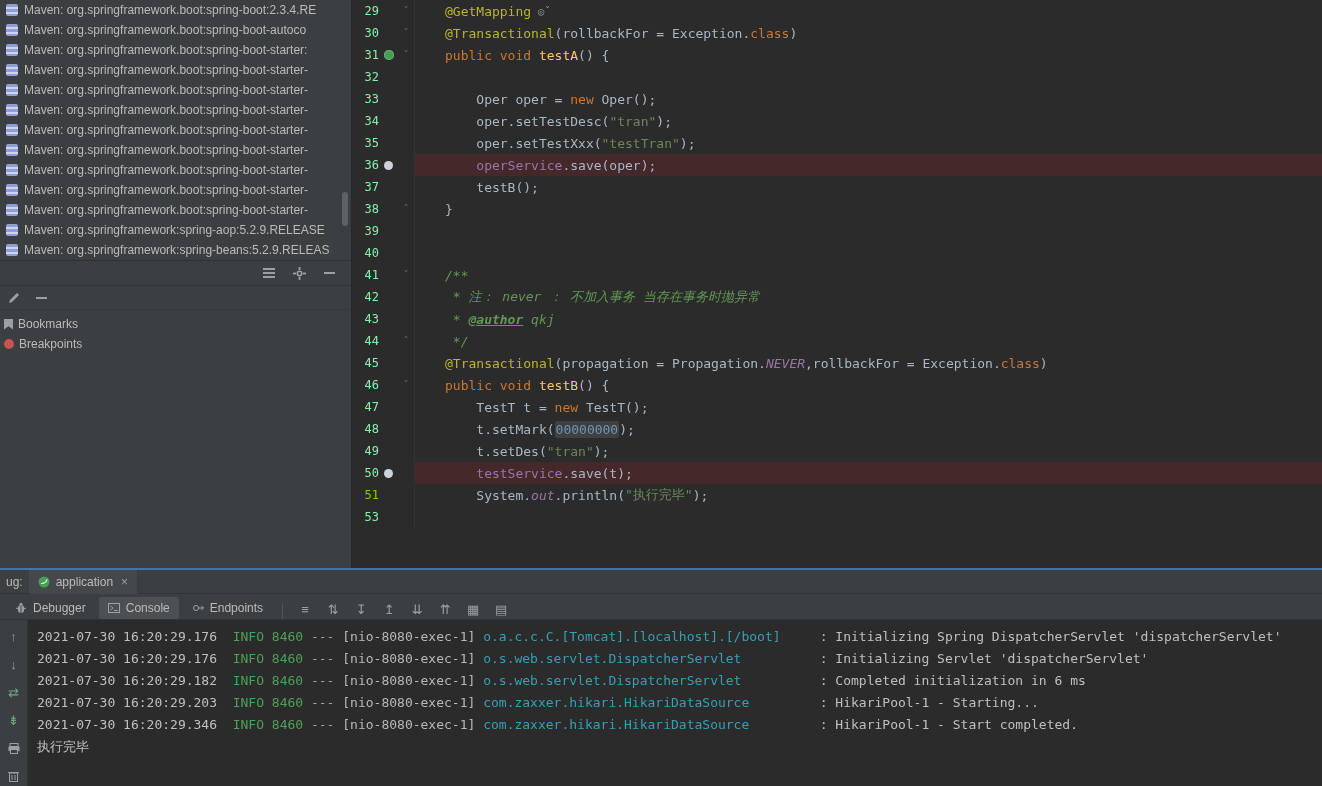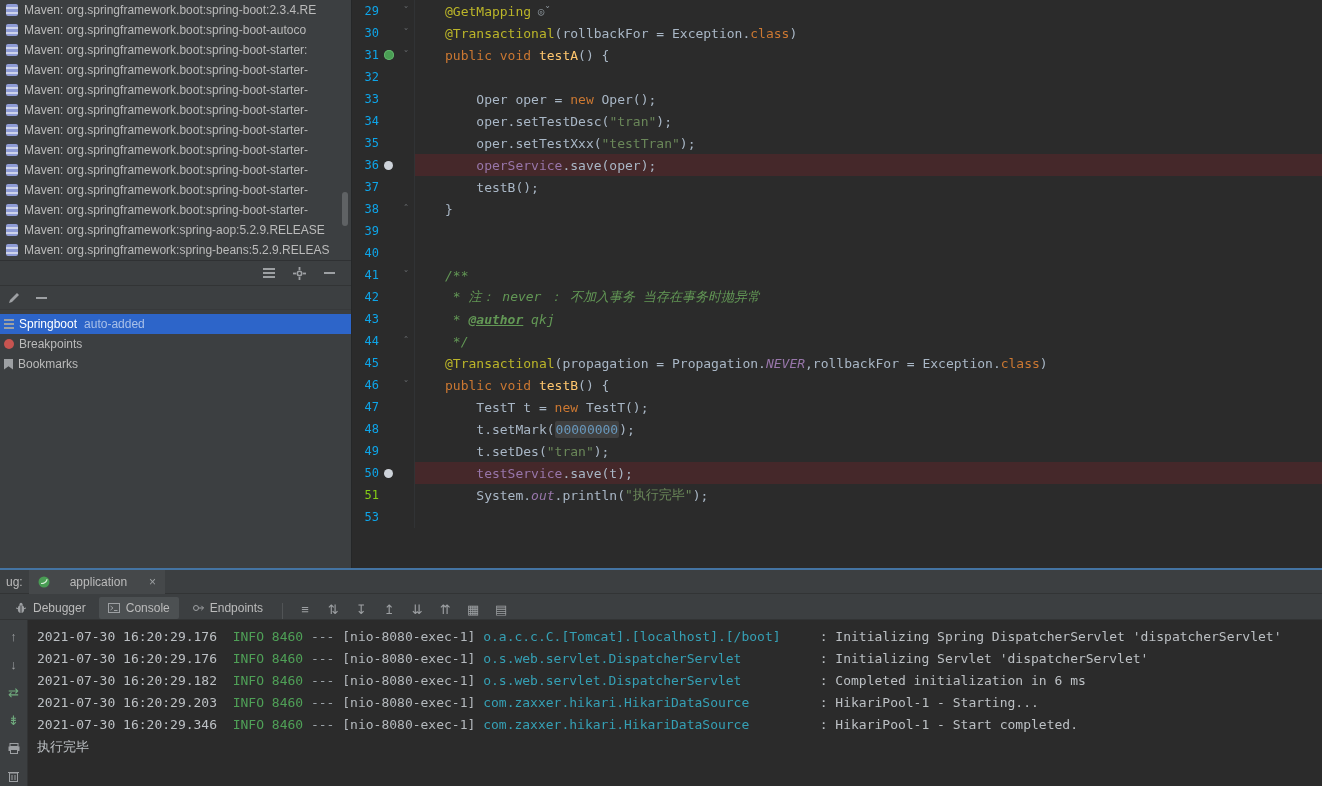--- a/index.html
+++ b/index.html
@@ -32,21 +32,21 @@
   .icon-favorites-list{background:linear-gradient(#9da0a3 0 2px,transparent 2px 4px,#9da0a3 4px 6px,transparent 6px 8px,#9da0a3 8px 10px);width:10px;height:10px}
   .icon-bookmark{width:9px;height:11px;background:#9da0a3;
     clip-path:polygon(0 0,100% 0,100% 100%,50% 70%,0 100%)}
   .icon-breakpoint{width:10px;height:10px;border-radius:50%;background:#c75450}
 
   
   .editor{position:absolute;left:353px;top:0;width:969px;height:568px;background:#2b2b2b;overflow:hidden;
     font-family:"DejaVu Sans Mono","Liberation Mono",monospace;font-size:13px}
   .code-line{height:22px;display:flex;align-items:stretch;white-space:pre}
   .gutter{flex:none;width:62px;display:flex;align-items:center;border-right:1px solid #313335}
-  .ln{width:26px;text-align:right;color:#0ea5e9;font-size:12px}
+  .ln{width:26px;text-align:right;color:#86efac;font-size:12px}
   .ln.cur{color:#84cc16}
   .gicon{width:19px;display:flex;justify-content:center;align-items:center}
   .gfold{width:16px;display:flex;justify-content:center;align-items:center;color:#606366;font-size:11px}
   .bp-dot{width:9px;height:9px;border-radius:50%;background:#ced3da}
   .bean-dot{width:10px;height:10px;border-radius:50%;background:#4a9e54;box-shadow:inset 0 0 0 1px #63b56d}
   .code-area{flex:1;display:flex;align-items:center;padding-left:30px;white-space:pre}
   .code-area.hl{background:#45282a}
   .tk-k{color:#cc7832}
   .tk-a{color:#bbb529}
   .tk-s{color:#6a8759}
@@ -58,21 +58,21 @@
   .tk-fi{color:#9876aa;font-style:italic}
   .tk-m{color:#ffc66d}
   .tk-p{color:#a9b7c6}
   .tk-ic{color:#8a9399;font-size:11px}
 
   
   .bottom{position:absolute;left:0;top:568px;width:1322px;height:218px;background:#3c3f41;
     border-top:2px solid #4474a3}
   .tab-bar{height:24px;display:flex;align-items:center;font-size:12px;color:#bbbbbb;border-bottom:1px solid #323435}
   .tab-prefix{padding:0 6px}
-  .run-tab{display:flex;align-items:center;gap:20px;height:24px;padding:0 9px;background:#45484a}
+  .run-tab{display:flex;align-items:center;gap:6px;height:24px;padding:0 9px;background:#45484a}
   .tab-close{color:#9da0a3;font-size:12px;margin-left:2px;cursor:default}
   .dbg-toolbar{height:26px;display:flex;align-items:flex-end;font-size:12px;color:#bbbbbb;
     border-bottom:1px solid #323435;padding-left:6px;gap:4px}
   .view-tab{display:flex;align-items:center;gap:6px;padding:4px 9px;border-radius:2px}
   .view-tab.selected{background:#4c5052}
   .tb-sep{width:1px;height:16px;background:#515456;margin:0 6px}
   .tb-icons{display:flex;align-items:center;gap:4px}
   .tb-btn{width:24px;height:20px;display:flex;align-items:center;justify-content:center;color:#9da0a3;font-size:13px}
   .console-wrap{height:166px;display:flex;background:#2b2b2b}
   .console-rail{width:28px;background:#3c3f41;border-right:1px solid #323435;display:flex;
@@ -173,32 +173,27 @@
     <div class="fav-subbar">
       <span>
         <svg width="12" height="12" viewBox="0 0 12 12">
             <path d="M1 11 L2 8 L9 1 L11 3 L4 10 Z" fill="#9da0a3"></path>
           </svg>
       </span>
       <span class="icon-minus"></span>
     </div>
 
     <div class="fav-list">
-        <div class="fav-row selected">
-          <span class="fav-icon icon-favorites-list"></span>
-          <span class="fav-label">Springboot</span>
-          <span class="fav-suffix">auto-added</span>
+        <div class="fav-row">
+          <span class="fav-icon icon-bookmark"></span>
+          <span class="fav-label">Bookmarks</span>
         </div>
         <div class="fav-row">
           <span class="fav-icon icon-breakpoint"></span>
           <span class="fav-label">Breakpoints</span>
-        </div>
-        <div class="fav-row">
-          <span class="fav-icon icon-bookmark"></span>
-          <span class="fav-label">Bookmarks</span>
         </div>
       </div>
   </div>
 
   <div class="editor">
     <div>
         <div class="code-line"><span class="gutter"><span class="ln">29</span><span class="gicon"></span><span class="gfold"><span>ˇ</span></span></span><span class="code-area"><span class="tk-a">@GetMapping</span><span class="tk-ic"> ◎ˇ</span></span></div>
         <div class="code-line"><span class="gutter"><span class="ln">30</span><span class="gicon"></span><span class="gfold"><span>ˇ</span></span></span><span class="code-area"><span class="tk-a">@Transactional</span><span class="tk-p">(rollbackFor = Exception.</span><span class="tk-k">class</span><span class="tk-p">)</span></span></div>
         <div class="code-line"><span class="gutter"><span class="ln">31</span><span class="gicon"><span class="bean-dot"></span></span><span class="gfold"><span>ˇ</span></span></span><span class="code-area"><span class="tk-k">public</span><span class="tk-p"> </span><span class="tk-k">void</span><span class="tk-p"> </span><span class="tk-m">testA</span><span class="tk-p">() {</span></span></div>
         <div class="code-line"><span class="gutter"><span class="ln">32</span><span class="gicon"></span><span class="gfold"></span></span><span class="code-area"></span></div>

